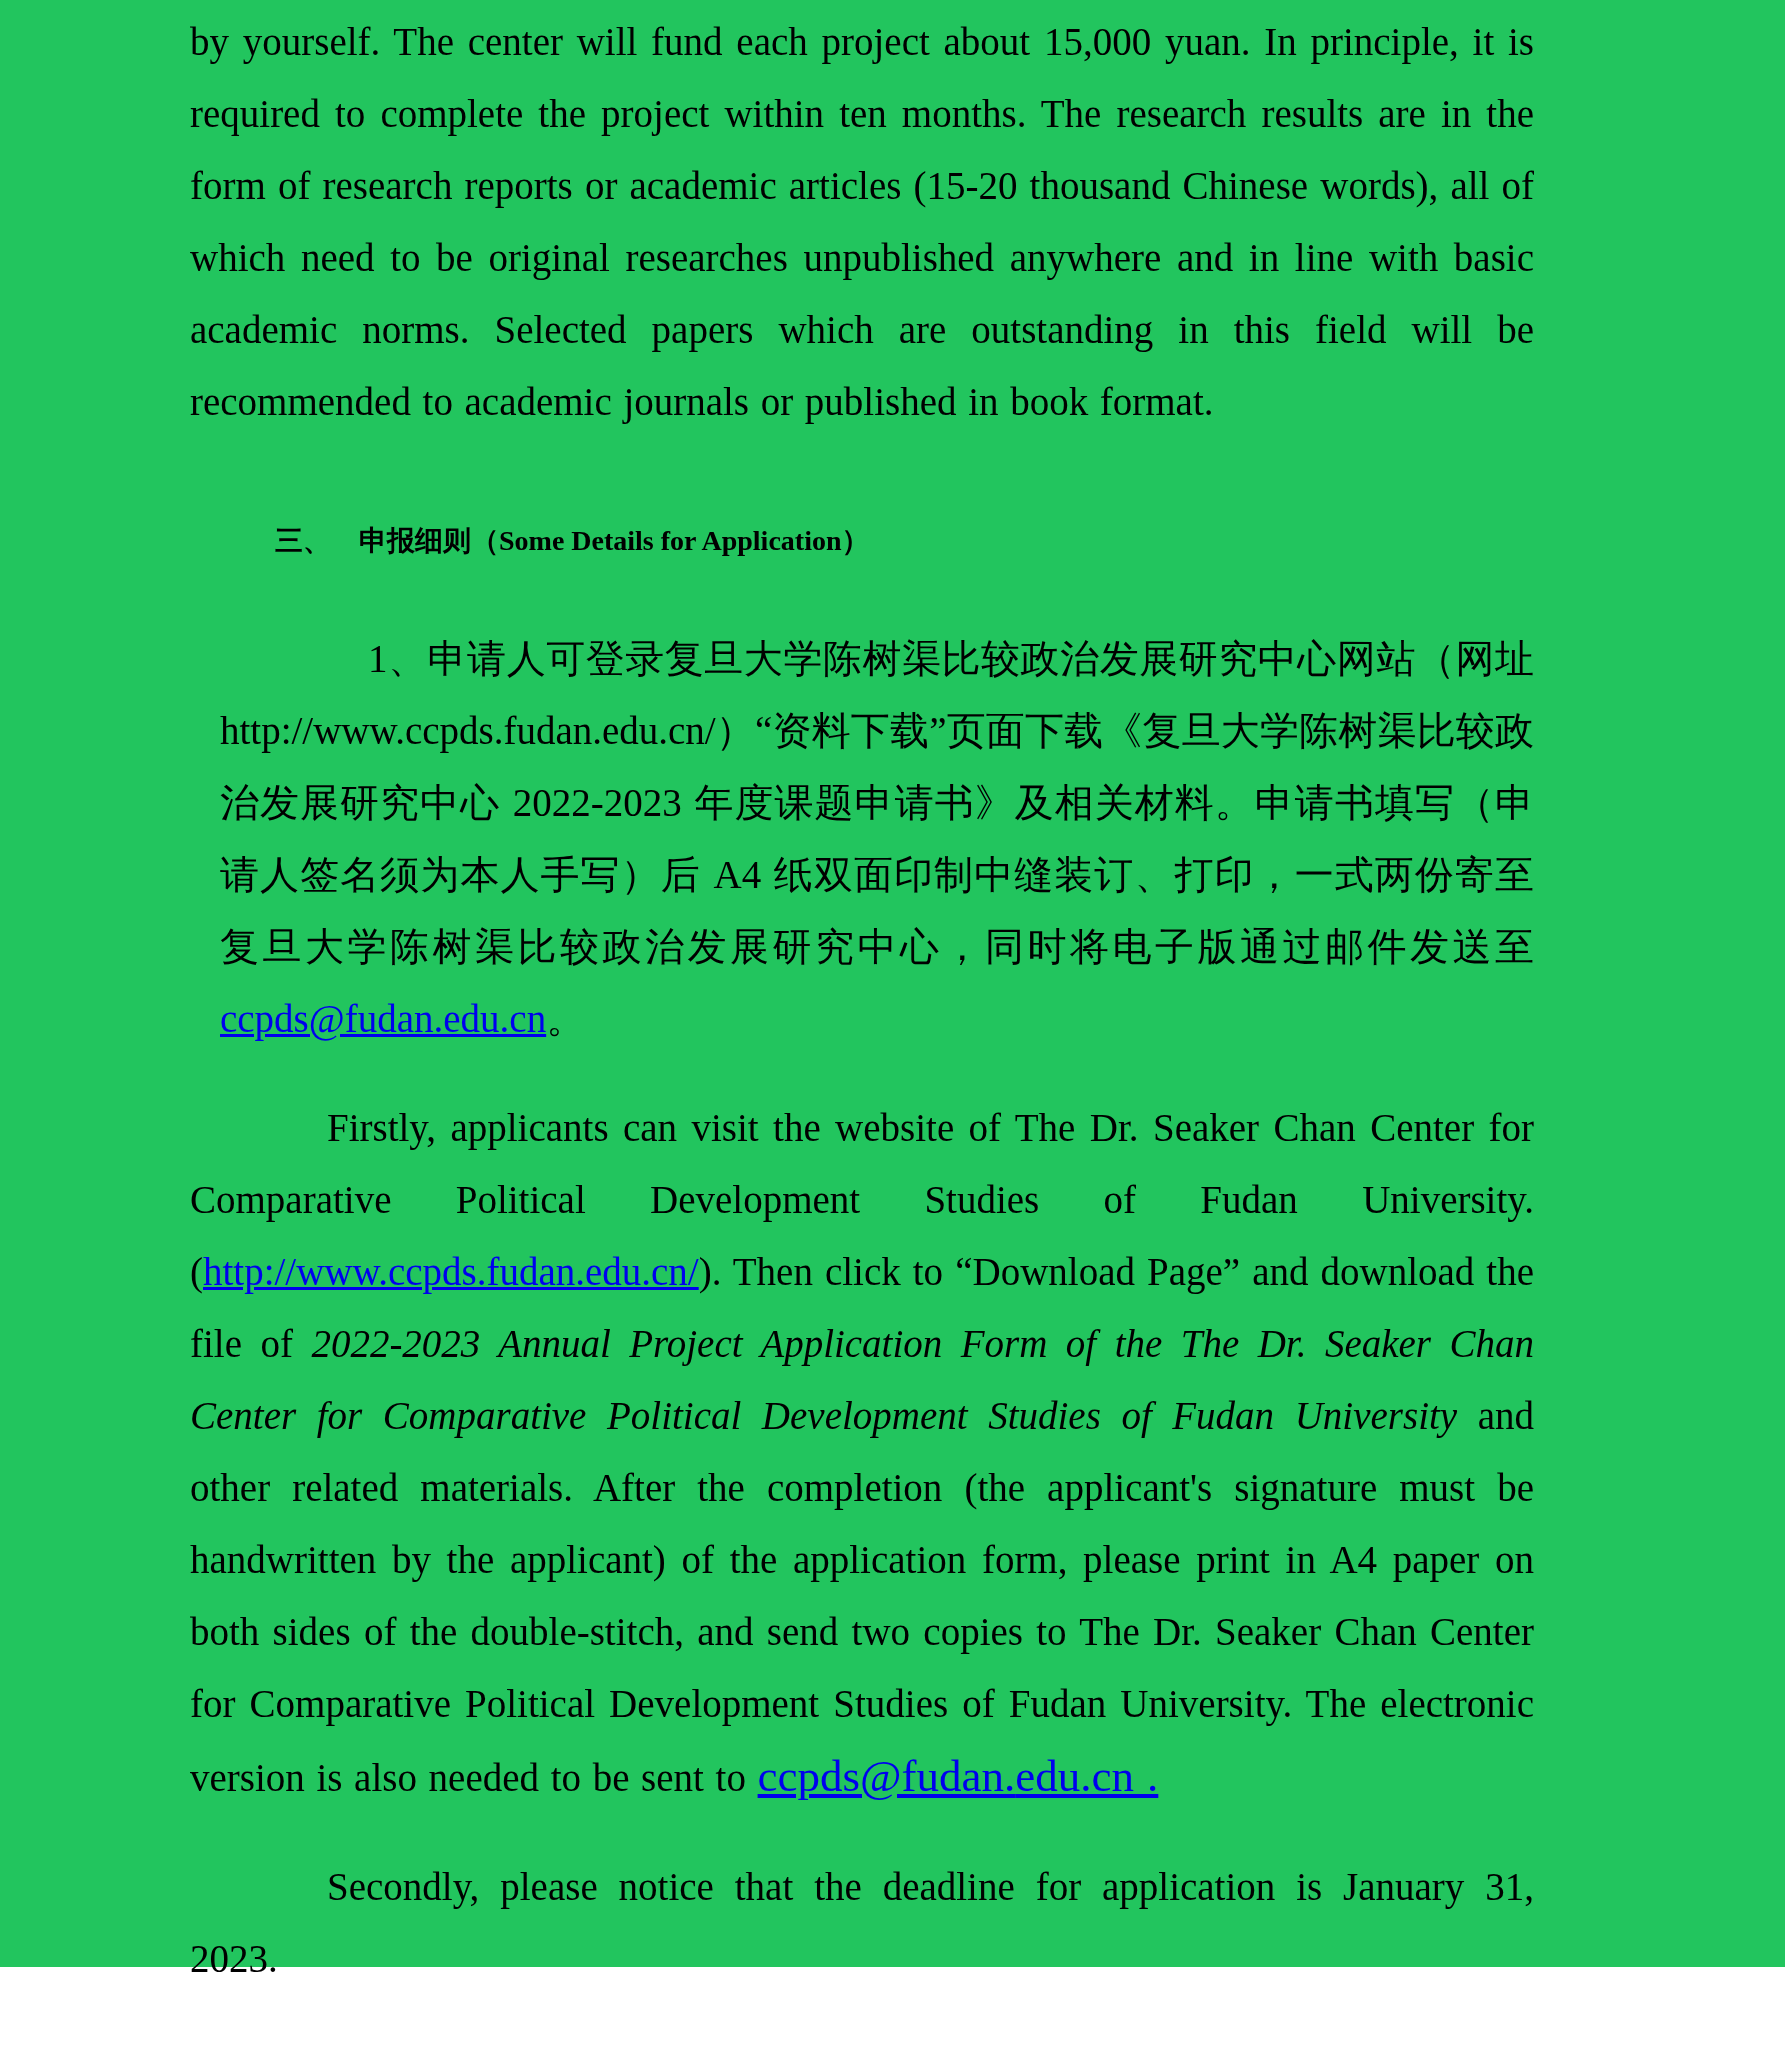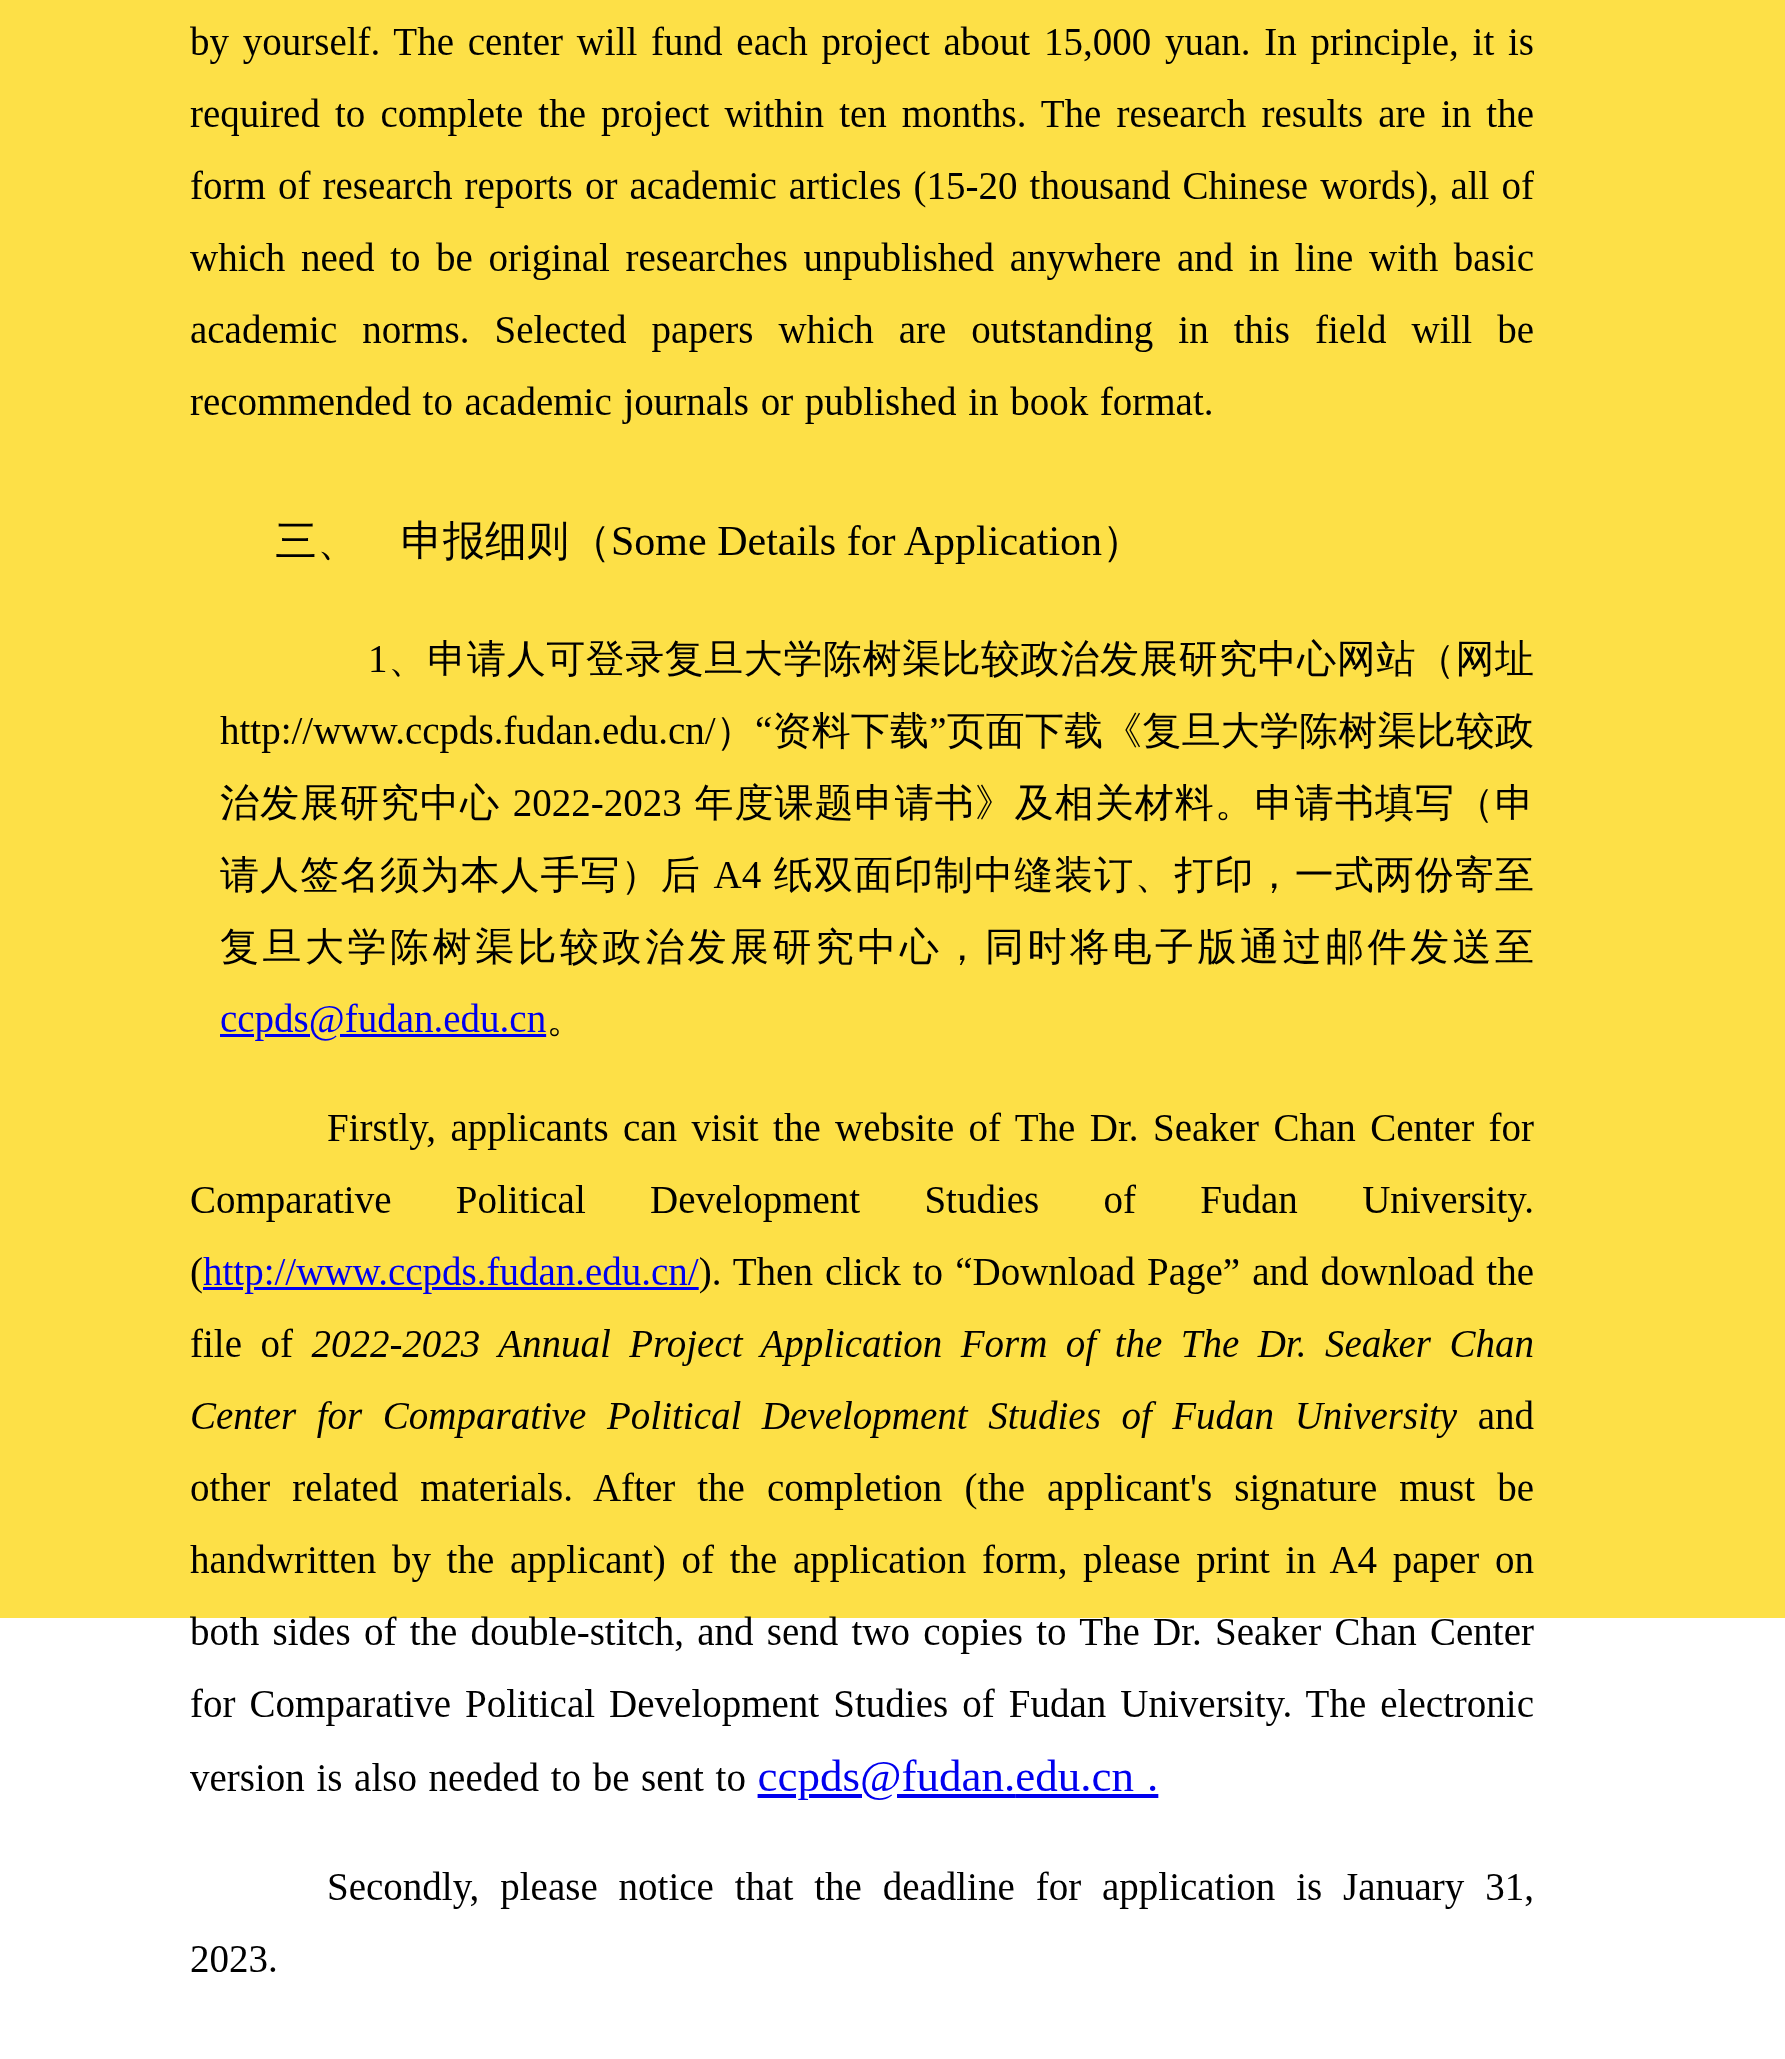--- a/index.html
+++ b/index.html
@@ -10,41 +10,41 @@
   body {
     width: 1786px;
     height: 2059px;
     overflow: hidden;
     font-family: "Liberation Serif", "DejaVu Serif", serif;
     color: #000000;
   }
   .page {
     box-sizing: border-box;
     width: 1786px;
-    height: 1618px;
+    height: 1967px;
     padding: 5.6px 252px 0 190px;
-    background: #fde047;
+    background: #22c55e;
   }
   .para {
     font-size: 39px;
     line-height: 72px;
     text-align: justify;
     margin: 0 0 37px 0;
     word-spacing: 1.9px;
   }
   .para.cn {
     text-align: justify;
     margin-left: 30px;
   }
   .indent-num { text-indent: 148px; }
   .indent-en  { text-indent: 137px; }
   .no-indent  { text-indent: 0; }
   .heading {
-    font-size: 42px;
-    font-weight: normal;
+    font-size: 28px;
+    font-weight: bold;
     line-height: 72px;
     margin: 67px 0 46px 0;
     text-indent: 85px;
   }
   .link {
     color: #0000EE;
     text-decoration: underline;
     cursor: pointer;
   }
   .link-big {

